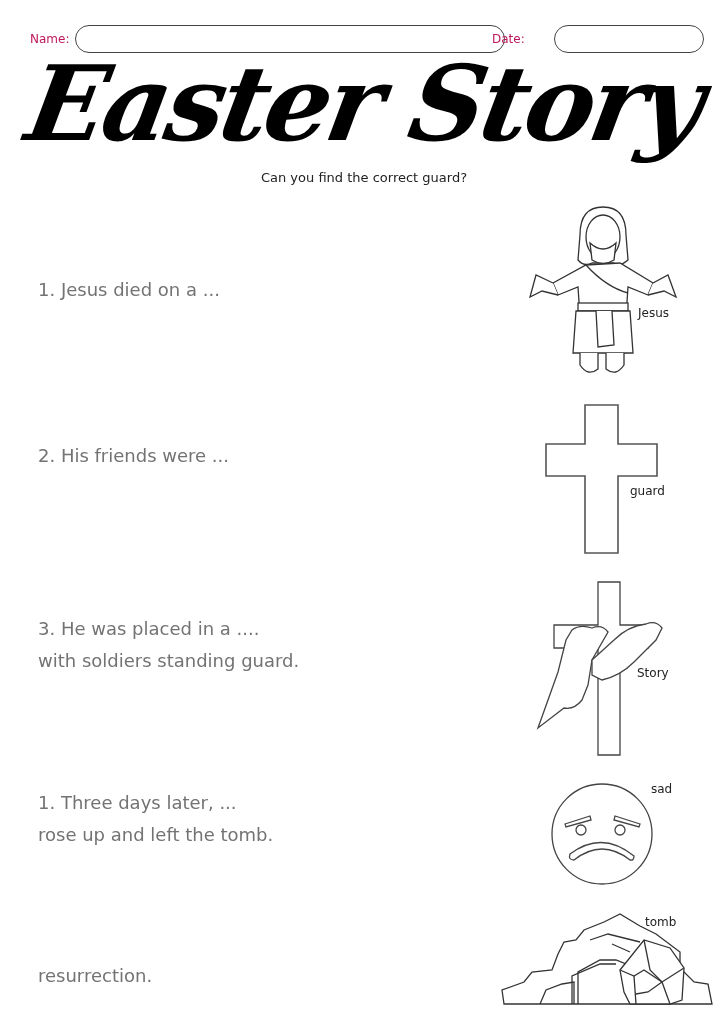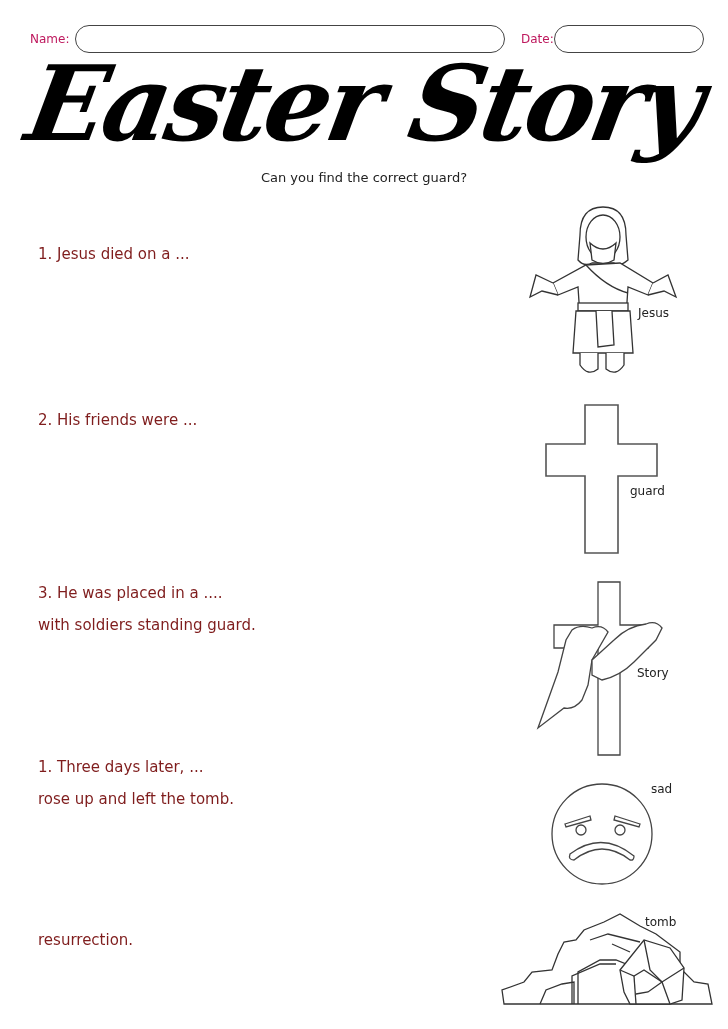--- a/index.html
+++ b/index.html
@@ -5,30 +5,30 @@
   html, body { margin: 0; padding: 0; background: #ffffff; }
   body { width: 728px; height: 1029px; position: relative; overflow: hidden;
          font-family: "DejaVu Sans", sans-serif; color: #222222; }
   .abs { position: absolute; }
   .lbl { font-size: 12px; color: #be185d; }
   .field { position: absolute; border: 1.5px solid #444; border-radius: 14px; background: #fff; box-sizing: border-box; }
   .title { position: absolute; left: 0; width: 728px; top: 52px; text-align: center;
            font-family: "DejaVu Serif", serif; font-style: italic; font-weight: bold;
            font-size: 104px; letter-spacing: -4px; color: #000; line-height: 1; transform: skewX(-10deg); }
   .subtitle { position: absolute; left: 0; width: 728px; top: 170px; text-align: center; font-size: 13px; color: #222; }
-  .q { position: absolute; left: 38px; font-size: 15px; line-height: 32px; color: #7f1d1d; }
+  .q { position: absolute; left: 38px; font-size: 18px; line-height: 32px; color: #737373; margin-top: 36px; }
   .word { position: absolute; font-size: 12px; color: #222; }
   svg { position: absolute; overflow: visible; }
 </style>
 </head>
 <body>
 
 <span class="abs lbl" style="left:30px;top:32px;">Name:</span>
 <div class="field" style="left:75px;top:25px;width:430px;height:28px;"><span></span></div>
-<span class="abs lbl" style="left:492px;top:32px;margin-left:29px;">Date:</span>
+<span class="abs lbl" style="left:492px;top:32px;">Date:</span>
 <div class="field" style="left:554px;top:25px;width:150px;height:28px;"><span></span></div>
 
 <div class="title">Easter Story</div>
 <div class="subtitle">Can you find the correct guard?</div>
 
 <div class="q" style="top:238px;">
   <div>1. Jesus died on a ...</div>
 </div>
 <div class="q" style="top:404px;">
   <div>2. His friends were ...</div>

